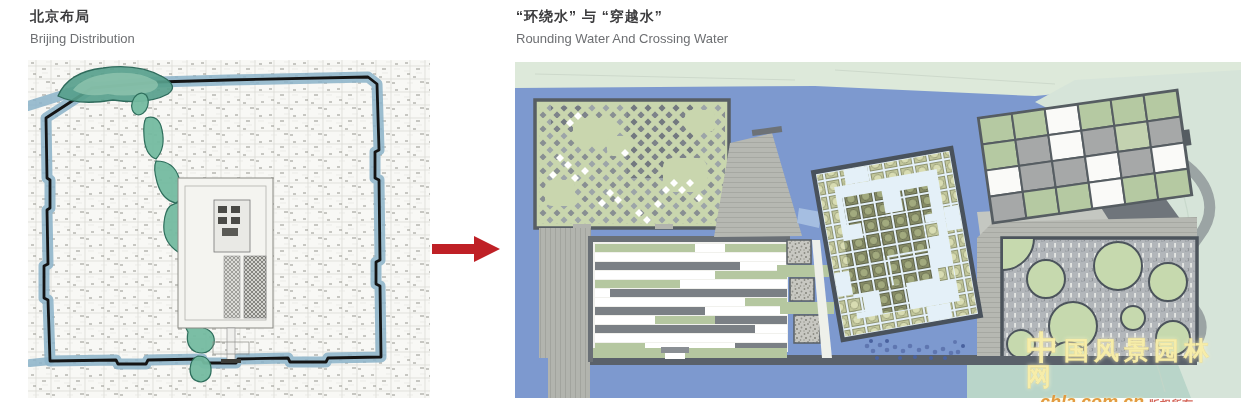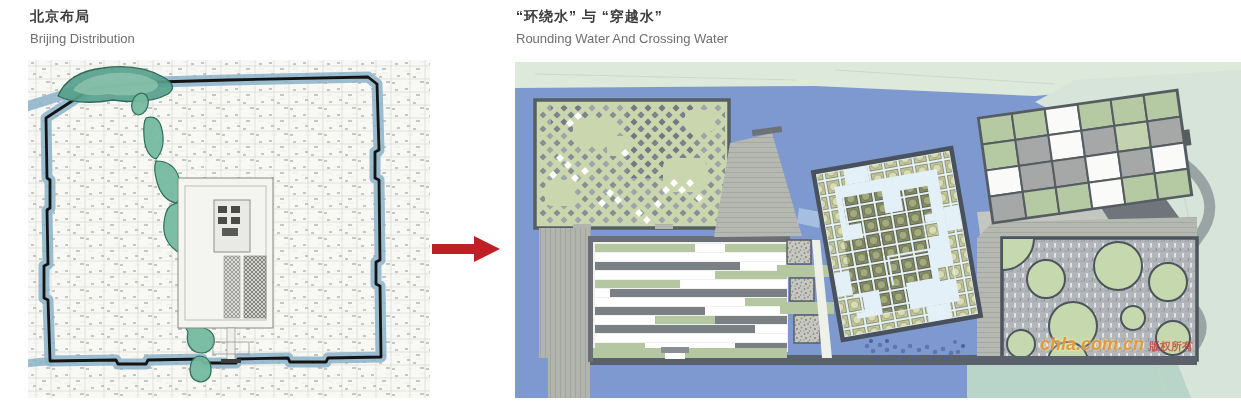--- a/index.html
+++ b/index.html
@@ -351,18 +351,19 @@
           <rect x="-33.4" y="26.9" width="33.3" height="26.3" fill="#b5c9a2"></rect>
           <rect x="-0.1" y="26.9" width="33.3" height="26.3" fill="#fafaf8"></rect>
           <rect x="33.2" y="26.9" width="33.3" height="26.3" fill="#b5c9a2"></rect>
           <rect x="66.5" y="26.9" width="33.3" height="26.3" fill="#b5c9a2"></rect>
       </g>
       <rect x="100" y="-12" width="7" height="16" fill="#565d62"></rect>
     </g>
   </svg>
 
   <div class="wm">
+    <div class="row1"><span class="big">中</span><span>国风景园林网</span></div>
     <div class="row2">
       <span class="url">chla.com.cn</span><span class="tag">版权所有</span>
     </div>
   </div>
 
 </div>
 
 </body></html>

